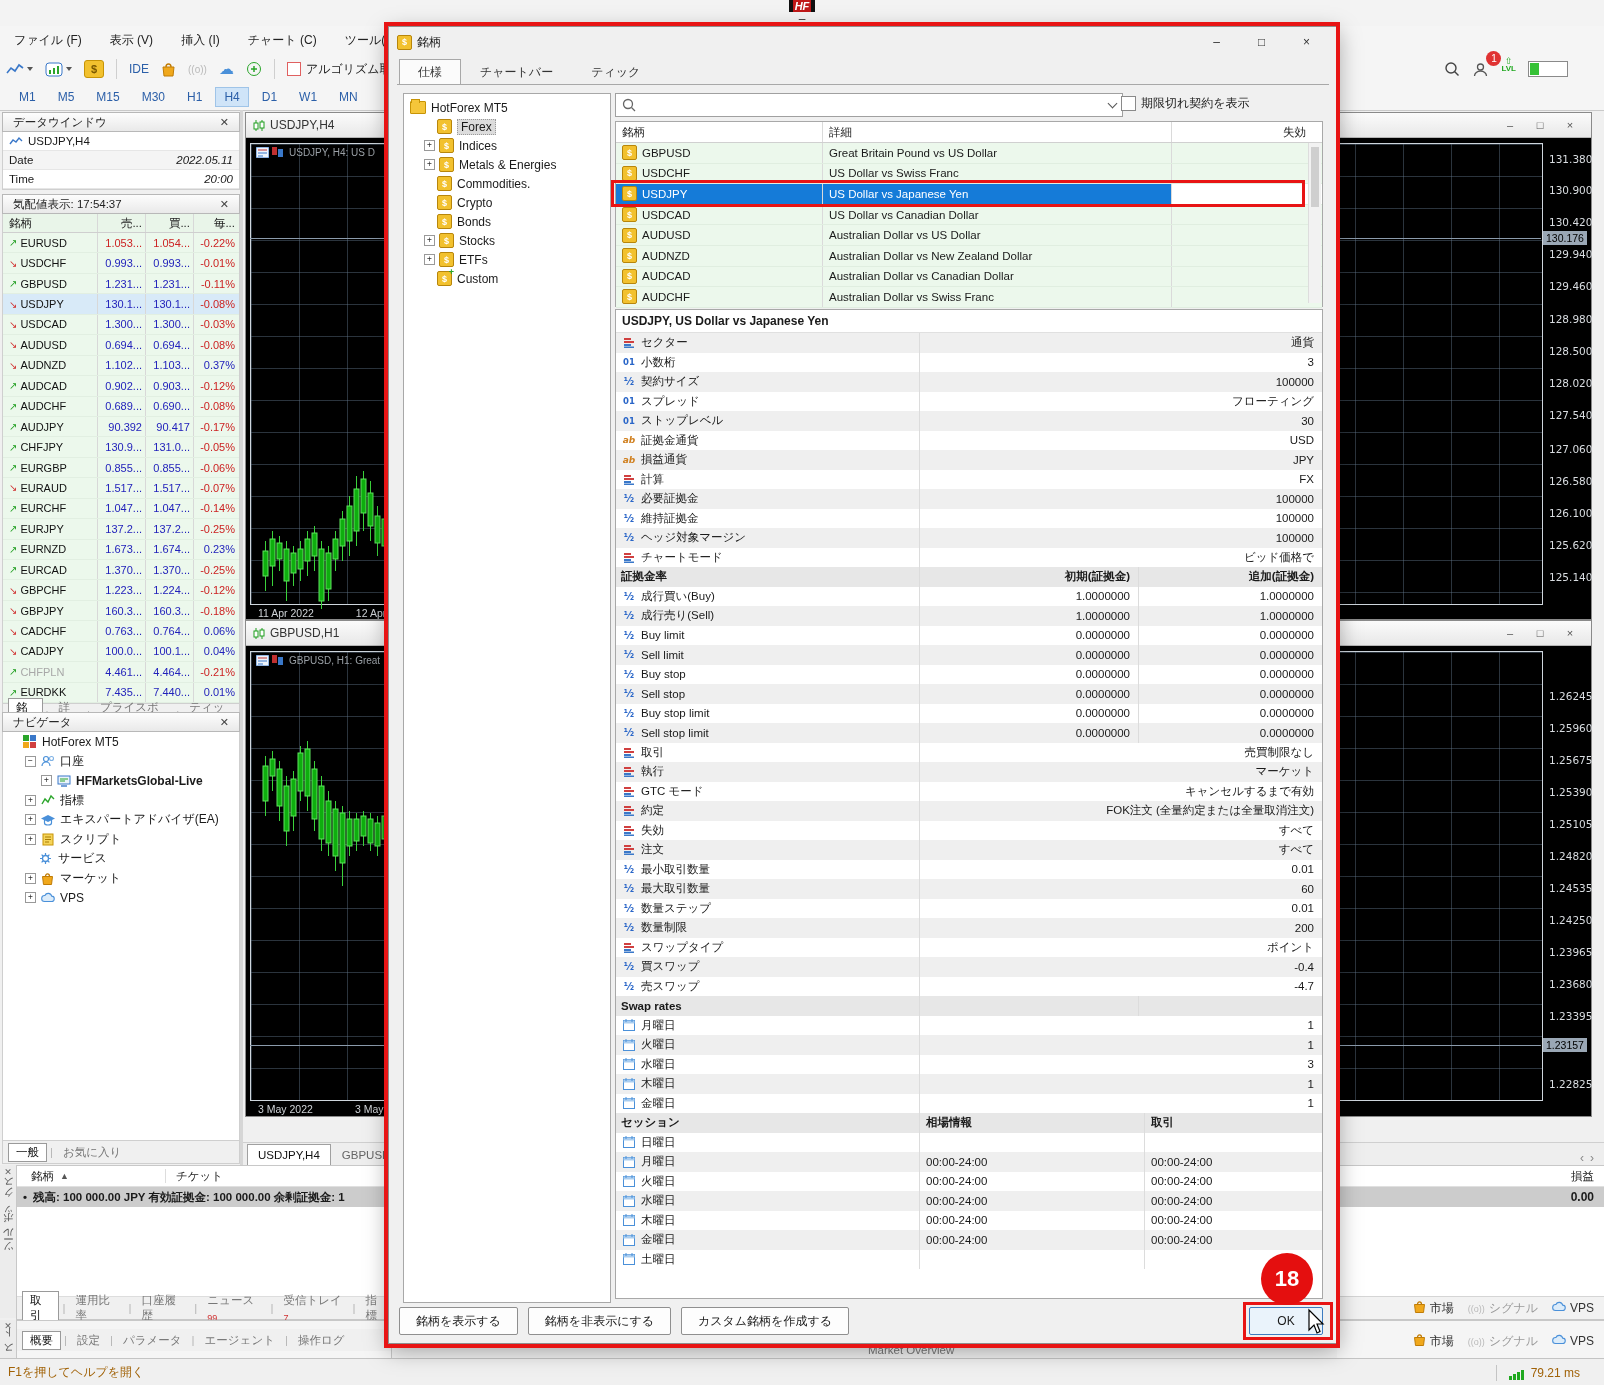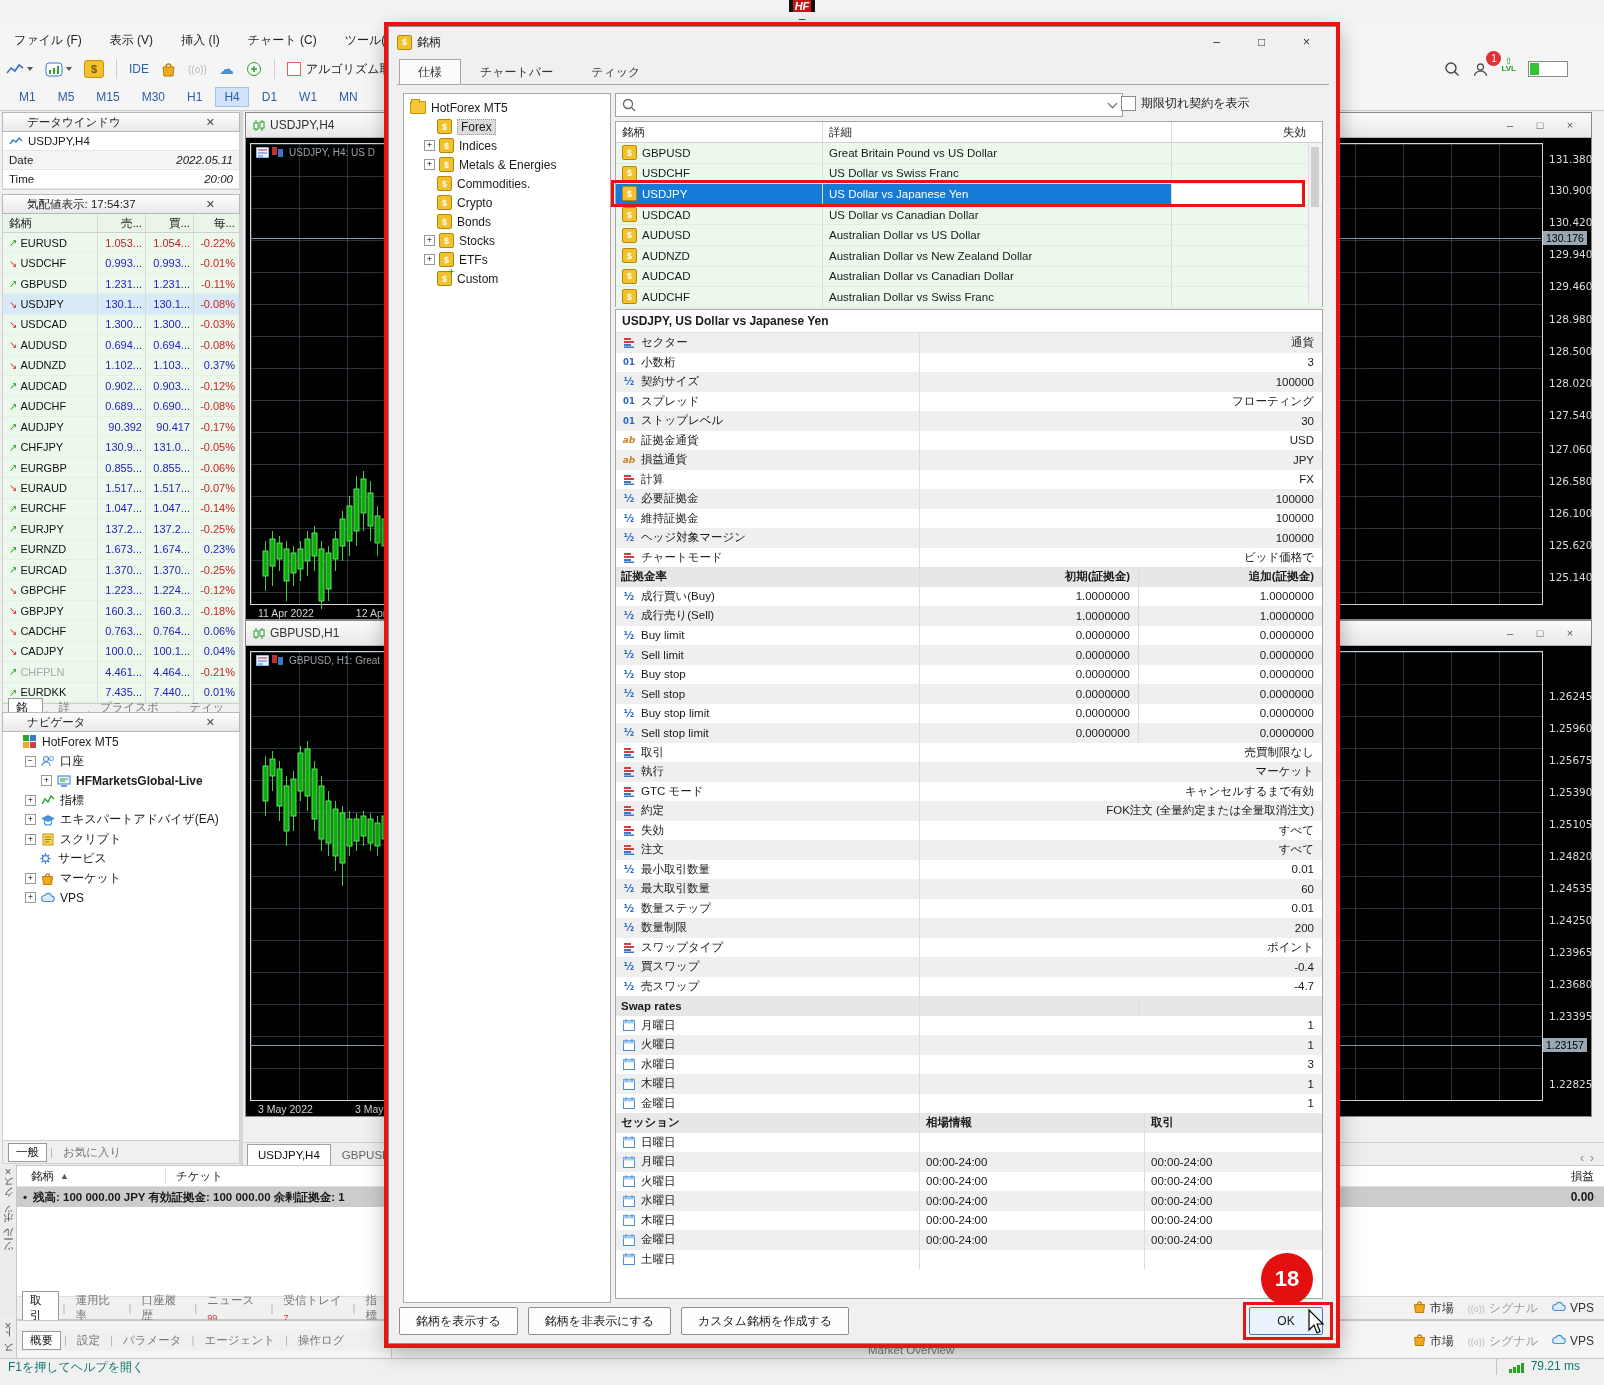--- a/index.html
+++ b/index.html
@@ -31,21 +31,21 @@
   .tf{padding:2px 8px;color:#2b5fa8;margin:0 2px;border:1px solid transparent;}
   .tf.active{background:#cfe4f8;border:1px solid #9fc4e8;}
   
   .bars span{display:inline-block;width:3px;background:#1fa81f;margin-right:1px;vertical-align:bottom;}
   #battery{width:38px;height:14px;border:1px solid #8a8a8a;background:#fff;position:relative;}
   #battery em{position:absolute;left:1px;top:1px;bottom:1px;width:9px;background:#35c135;}
   #notif-badge{position:absolute;right:-7px;top:-6px;width:15px;height:15px;border-radius:50%;background:#e03232;
                color:#fff;font-size:10px;display:flex;align-items:center;justify-content:center;}
   
   .phead{height:18px;background:linear-gradient(#fdfdfd,#e9e9e9);border:1px solid #b8b8b8;
-         display:flex;align-items:center;padding:0 24px;font-size:11.5px;color:#222;}
+         display:flex;align-items:center;padding:0 10px;font-size:11.5px;color:#222;}
   .phead .x{margin-left:auto;color:#444;font-size:11px;}
   
   #dwin{left:2px;top:112px;width:238px;}
   .dwrow{height:18px;display:flex;align-items:center;padding:0 6px;border-bottom:1px solid #e6e6e6;background:#fff;font-size:11.5px;}
   .dwrow.alt{background:#f4f4f4;}
   .dwrow .val{margin-left:auto;font-style:italic;}
   
   #mw{left:2px;top:194px;width:238px;}
   #mw-colhead{height:18px;background:#e9f5e9;border:1px solid #cfcfcf;border-top:none;display:flex;font-size:11.5px;color:#222;}
   .mwc1{width:88px;padding-left:6px;border-right:1px solid #d8d8d8;display:flex;align-items:center;}
@@ -96,21 +96,21 @@
   .ctab.active{background:#fff;border:1px solid #a0a0a0;border-bottom:none;color:#111;}
   
   #tbx-left{left:16px;top:1165px;width:374px;height:153px;background:#fff;border:1px solid #c8c8c8;}
   .tbx-cols{height:20px;display:flex;align-items:center;border-bottom:1px solid #e0e0e0;font-size:11.5px;color:#222;}
   #tbx-balance{height:20px;background:#cccccc;display:flex;align-items:center;font-weight:bold;font-size:11.5px;white-space:nowrap;overflow:hidden;}
   #tbx-right{left:1337px;top:1165px;width:267px;height:153px;background:#fff;border:1px solid #c8c8c8;border-left:none;}
   .dockrow{display:flex;align-items:center;justify-content:flex-end;gap:14px;padding-right:10px;font-size:12px;color:#333;height:22px;background:#f2f2f2;border-top:1px solid #d5d5d5;}
   .dock-gray{color:#9a9a9a;}
   .sidelabel{writing-mode:vertical-rl;transform:rotate(180deg);font-size:10.5px;color:#555;letter-spacing:1px;}
   
-  #statusbar{left:0;top:1358px;width:1604px;height:27px;background:#f0f0f0;border-top:1px solid #c4c4c4;display:flex;align-items:flex-start;font-size:12px;color:#0f766e;}
+  #statusbar{left:0;top:1358px;width:1604px;height:27px;background:#f0f0f0;border-top:1px solid #c4c4c4;display:flex;align-items:center;font-size:12px;color:#a16207;}
   
   #dlg{left:388px;top:26px;width:948px;height:1316px;background:#f0f0f0;border:1px solid #8f8f8f;z-index:10;box-shadow:0 6px 22px rgba(0,0,0,.35);}
   #dlg-title{height:30px;display:flex;align-items:center;padding:0 8px;background:#f0f0f0;}
   #dlg-tabs{position:absolute;left:10px;top:32px;height:26px;display:flex;align-items:flex-end;}
   .dtab{height:24px;padding:0 18px;display:flex;align-items:center;font-size:12px;color:#333;border:1px solid transparent;}
   .dtab.active{background:#fbfbfb;border:1px solid #a8a8a8;border-bottom:1px solid #fbfbfb;}
   #dlg-tabline{position:absolute;left:8px;top:57px;width:932px;height:1px;background:#a8a8a8;}
   #dlg-tree{position:absolute;left:14px;top:66px;width:206px;height:1204px;background:#fff;border:1px solid #a8a8a8;padding-top:4px;}
   .dtrow{height:19px;display:flex;align-items:center;font-size:12px;}
   .dtrow.sel .lbl{background:#dcdcdc;border:1px dotted #9a9a9a;padding:0 3px;}

